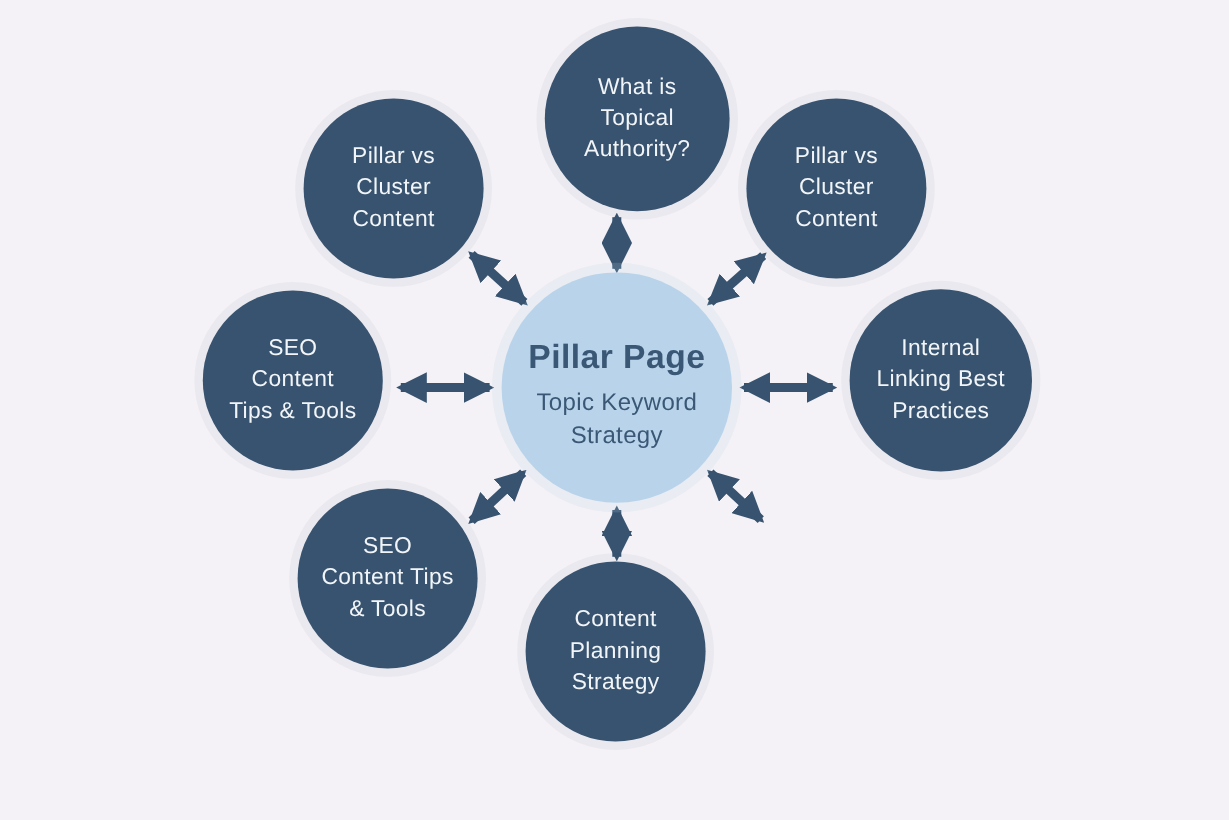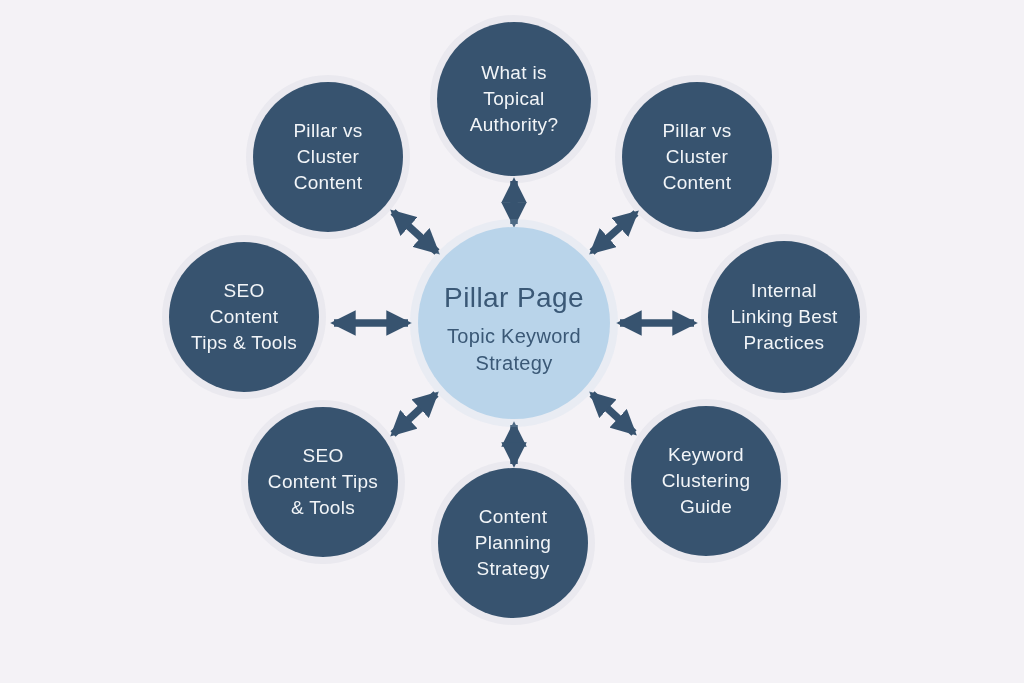--- a/index.html
+++ b/index.html
@@ -54,33 +54,33 @@
     font-weight: 500;
   }
   .center-node {
     background: var(--center-fill);
     color: var(--center-text);
     flex-direction: column;
     box-shadow: 0 0 0 8px rgba(185, 212, 234, 0.18);
   }
   .center-node .center-title {
     font-size: 28px;
-    font-weight: normal;
+    font-weight: bold;
     letter-spacing: 0.4px;
     margin-bottom: 9px;
     margin-top: 12px;
   }
   .center-node .center-subtitle {
     white-space: pre-line;
     font-size: 20px;
     line-height: 1.35;
     letter-spacing: 0.3px;
   }
   
-  .node-top          { left: 437px; top:  22px; width: 154px; height: 154px; }
+  .node-top          { left: 454px; top:  22px; width: 154px; height: 154px; }
   .node-top-right    { left: 622px; top:  82px; width: 150px; height: 150px; }
   .node-right        { left: 708px; top: 241px; width: 152px; height: 152px; align-items: center; }
   .node-bottom-right { left: 631px; top: 406px; width: 150px; height: 150px; }
   .node-bottom       { left: 438px; top: 468px; width: 150px; height: 150px; }
   .node-bottom-left  { left: 248px; top: 407px; width: 150px; height: 150px; }
   .node-left         { left: 169px; top: 242px; width: 150px; height: 150px; }
   .node-top-left     { left: 253px; top:  82px; width: 150px; height: 150px; }
   .node-center       { left: 418px; top: 227px; width: 192px; height: 192px; }
 </style>
 </head>
@@ -121,25 +121,20 @@
 Cluster
 Content</span>
   </div>
 
   <div class="node cluster-node node-right">
     <span class="node-label">Internal
 Linking Best
 Practices</span>
   </div>
 
-  <div class="node cluster-node node-bottom-right">
-    <span class="node-label">Keyword
-Clustering
-Guide</span>
-  </div>
 
   <div class="node cluster-node node-bottom">
     <span class="node-label">Content
 Planning
 Strategy</span>
   </div>
 
   <div class="node cluster-node node-bottom-left">
     <span class="node-label">SEO
 Content Tips

